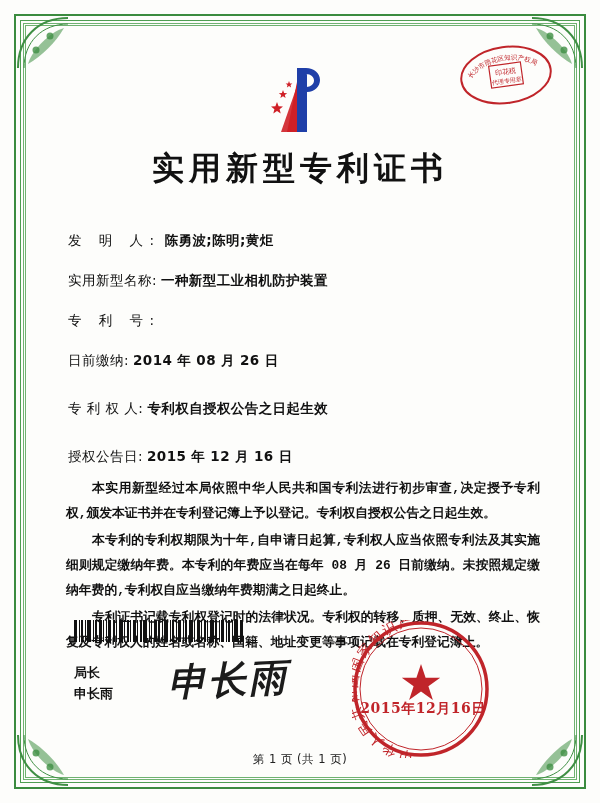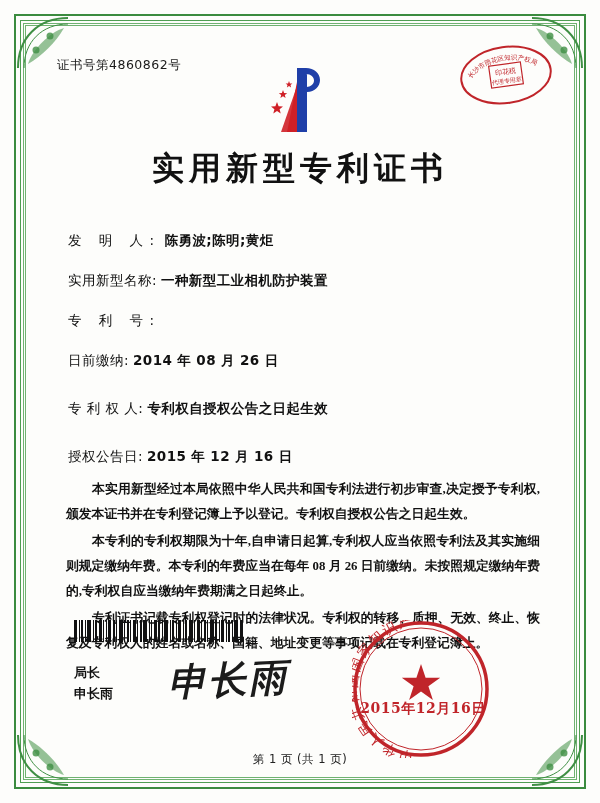--- a/index.html
+++ b/index.html
@@ -150,21 +150,21 @@
     font-size: 13.5px;
     color: #111;
   }
 
   
   .body-text {
     position: absolute;
     left: 66px;
     right: 60px;
     top: 477px;
-    font-family: Liberation Serif, serif;
+    font-family: Liberation Mono, monospace;
     font-size: 12.8px;
     line-height: 1.95;
     color: #111;
     text-align: justify;
   }
   .body-text p {
     margin: 0 0 2px 0;
     text-indent: 26px;
     font-weight: bold;
   }
@@ -283,21 +283,20 @@
   <div class="corner br">
     <svg viewBox="0 0 54 54">
       <path d="M2 52 C2 22 22 2 52 2" fill="none" stroke="currentColor" stroke-width="2"></path>
       <path d="M8 52 C8 26 26 8 52 8" fill="none" stroke="currentColor" stroke-width="1"></path>
       <path d="M12 48 C16 34 34 16 48 12 C40 26 26 40 12 48 Z" fill="currentColor" opacity="0.55"></path>
       <circle cx="20" cy="34" r="3.5" fill="currentColor" opacity="0.8"></circle>
       <circle cx="34" cy="20" r="3.5" fill="currentColor" opacity="0.8"></circle>
     </svg>
   </div>
 
-  <div class="cert-no">证书号第4860862号</div>
 
   <div class="top-seal">
     <svg viewBox="0 0 96 62">
       <ellipse cx="48" cy="31" rx="45" ry="28" fill="none" stroke="#c0252a" stroke-width="2"></ellipse>
       <rect x="32" y="20" width="32" height="22" fill="none" stroke="#c0252a" stroke-width="1.2"></rect>
       <text x="48" y="30" font-size="7" fill="#c0252a" text-anchor="middle" font-family="DejaVu Sans, sans-serif">印花税</text>
       <text x="48" y="39" font-size="6" fill="#c0252a" text-anchor="middle" font-family="DejaVu Sans, sans-serif">代理专用章</text>
       <path id="arcTop" d="M10 34 A 40 26 0 0 1 86 34" fill="none"></path>
       <text font-size="6.5" fill="#c0252a" font-family="DejaVu Sans, sans-serif">
         <textPath href="#arcTop" startOffset="6%">长沙市雨花区知识产权局</textPath>

